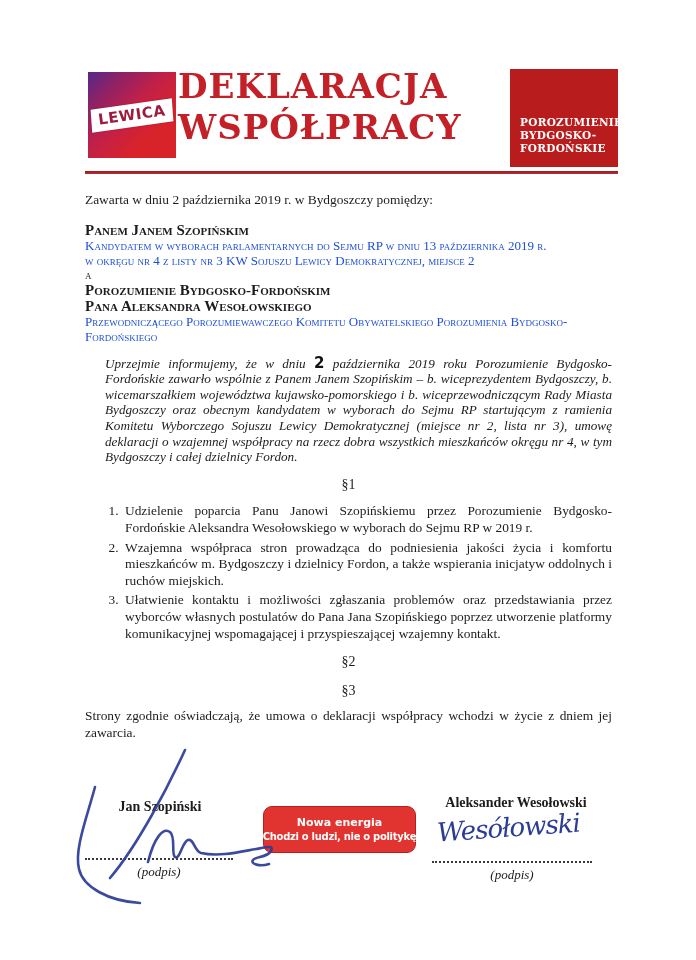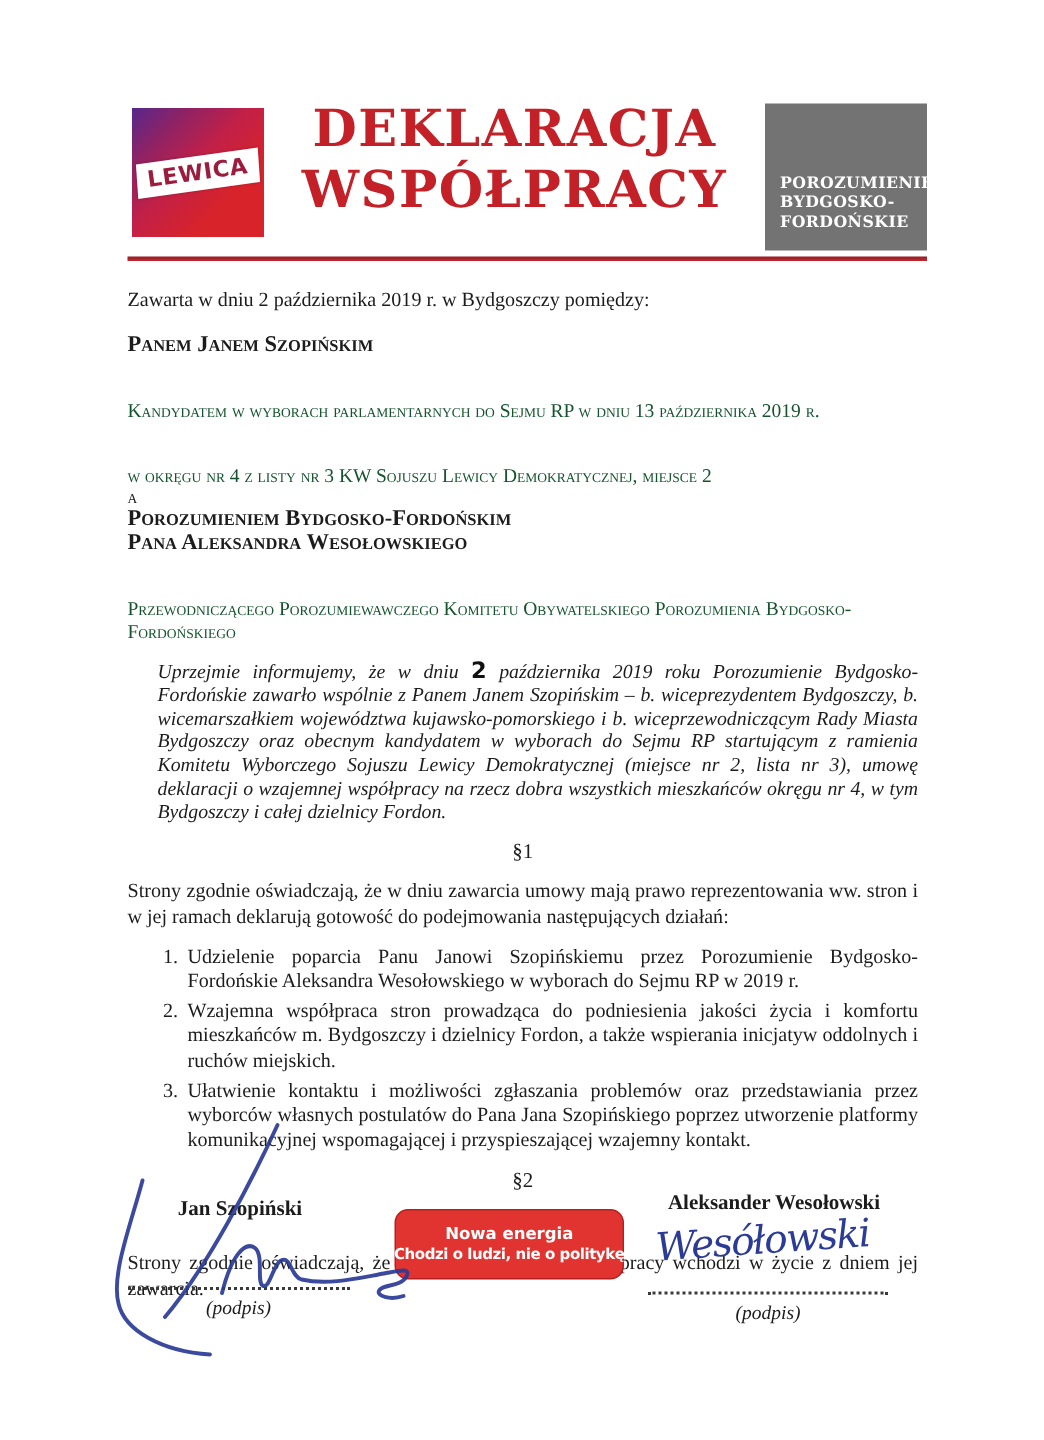--- a/index.html
+++ b/index.html
@@ -17,45 +17,45 @@
   .lewica-banner{
     background:#ffffff;padding:2px 7px 3px 7px;transform:rotate(-8deg) skewX(-4deg);
     box-shadow:0 0 2px rgba(0,0,0,.25);
   }
   .lewica-banner span{
     display:block;transform:skewX(4deg);
     font-family:"DejaVu Sans","Liberation Sans",sans-serif;font-weight:bold;
     font-size:15px;letter-spacing:.5px;color:#9c1c3e;
   }
   .doc-title{
-    position:absolute;left:178px;top:66px;width:330px;text-align:center;
+    position:absolute;left:178px;top:66px;width:330px;
     font-family:"DejaVu Serif","Liberation Serif",serif;font-weight:bold;
     font-size:34px;line-height:41px;color:#c32127;letter-spacing:1px;
   }
   .pbf-logo{
     position:absolute;left:510px;top:69px;width:108px;height:98px;
-    background:#737373;box-sizing:border-box;padding:47px 6px 0 10px;
+    background:#b91c1c;box-sizing:border-box;padding:47px 6px 0 10px;
   }
   .pbf-logo div{
     color:#ffffff;font-family:"DejaVu Serif","Liberation Serif",serif;
     font-weight:bold;font-size:10.5px;line-height:13px;letter-spacing:.3px;
   }
   .header-rule{
     position:absolute;left:85px;top:171px;width:533px;height:3px;
     background:linear-gradient(180deg,#8f1f26,#c12a31);
   }
   
   .body-flow{
     position:absolute;left:85px;top:192px;width:527px;
     font-size:13.4px;line-height:16.6px;
   }
   .intro{margin:0 0 13px 0;}
   .parties{margin:0 0 12px 0;}
   .party-name{font-variant:small-caps;font-weight:bold;font-size:15px;line-height:16px;}
-  .party-desc{font-variant:small-caps;font-size:13px;line-height:15px;color:#14532d;margin-top:28px;}
+  .party-desc{font-variant:small-caps;font-size:13px;line-height:15px;color:#1d4ed8;}
   .connector{font-variant:small-caps;font-size:13px;line-height:14px;}
   .preamble{
     margin:0 0 6px 0;padding-left:20px;text-align:justify;
     font-style:italic;font-size:13.2px;line-height:15.6px;
   }
   .hand2{
     font-style:normal;font-weight:bold;font-size:15px;
     font-family:"DejaVu Sans",sans-serif;color:#111;
   }
   .sec-mark{text-align:center;font-size:14px;margin:12px 0 9px 0;}
@@ -134,29 +134,28 @@
 
   <div class="body-flow">
 
     <p class="intro">Zawarta w dniu 2 października 2019 r. w Bydgoszczy pomiędzy:</p>
 
     <div class="parties">
       <div class="party-name">Panem Janem Szopińskim</div>
       <div class="party-desc">Kandydatem w wyborach parlamentarnych do Sejmu RP w dniu 13 października 2019 r.</div>
       <div class="party-desc">w okręgu nr 4 z listy nr 3 KW Sojuszu Lewicy Demokratycznej, miejsce 2</div>
       <div class="connector">a</div>
-      <div class="party-name">Porozumieniem Bydgosko-Fordońskim</div>
+      <div class="party-name">Porozumienie Bydgosko-Fordońskim</div>
       <div class="party-name">Pana Aleksandra Wesołowskiego</div>
       <div class="party-desc">Przewodniczącego Porozumiewawczego Komitetu Obywatelskiego Porozumienia Bydgosko-Fordońskiego</div>
     </div>
 
     <p class="preamble"><span>Uprzejmie informujemy, że w dniu</span> <span class="hand2">2</span> <span>października 2019 roku Porozumienie Bydgosko-Fordońskie zawarło wspólnie z Panem Janem Szopińskim – b. wiceprezydentem Bydgoszczy, b. wicemarszałkiem województwa kujawsko-pomorskiego i b. wiceprzewodniczącym Rady Miasta Bydgoszczy oraz obecnym kandydatem w wyborach do Sejmu RP startującym z ramienia Komitetu Wyborczego Sojuszu Lewicy Demokratycznej (miejsce nr 2, lista nr 3), umowę deklaracji o wzajemnej współpracy na rzecz dobra wszystkich mieszkańców okręgu nr 4, w tym Bydgoszczy i całej dzielnicy Fordon.</span></p>
 
     <div class="sec-mark">§1</div>
-    <p class="para">Strony zgodnie oświadczają, że w dniu zawarcia umowy mają prawo reprezentowania ww. stron i w jej ramach deklarują gotowość do podejmowania następujących działań:</p>
 
     <ol class="obligations">
       <li>Udzielenie poparcia Panu Janowi Szopińskiemu przez Porozumienie Bydgosko-Fordońskie Aleksandra Wesołowskiego w wyborach do Sejmu RP w 2019 r.</li>
       <li>Wzajemna współpraca stron prowadząca do podniesienia jakości życia i komfortu mieszkańców m. Bydgoszczy i dzielnicy Fordon, a także wspierania inicjatyw oddolnych i ruchów miejskich.</li>
       <li>Ułatwienie kontaktu i możliwości zgłaszania problemów oraz przedstawiania przez wyborców własnych postulatów do Pana Jana Szopińskiego poprzez utworzenie platformy komunikacyjnej wspomagającej i przyspieszającej wzajemny kontakt.</li>
     </ol>
 
     <div class="sec-mark">§2</div>
 
     <div class="sec-mark">§3</div>

